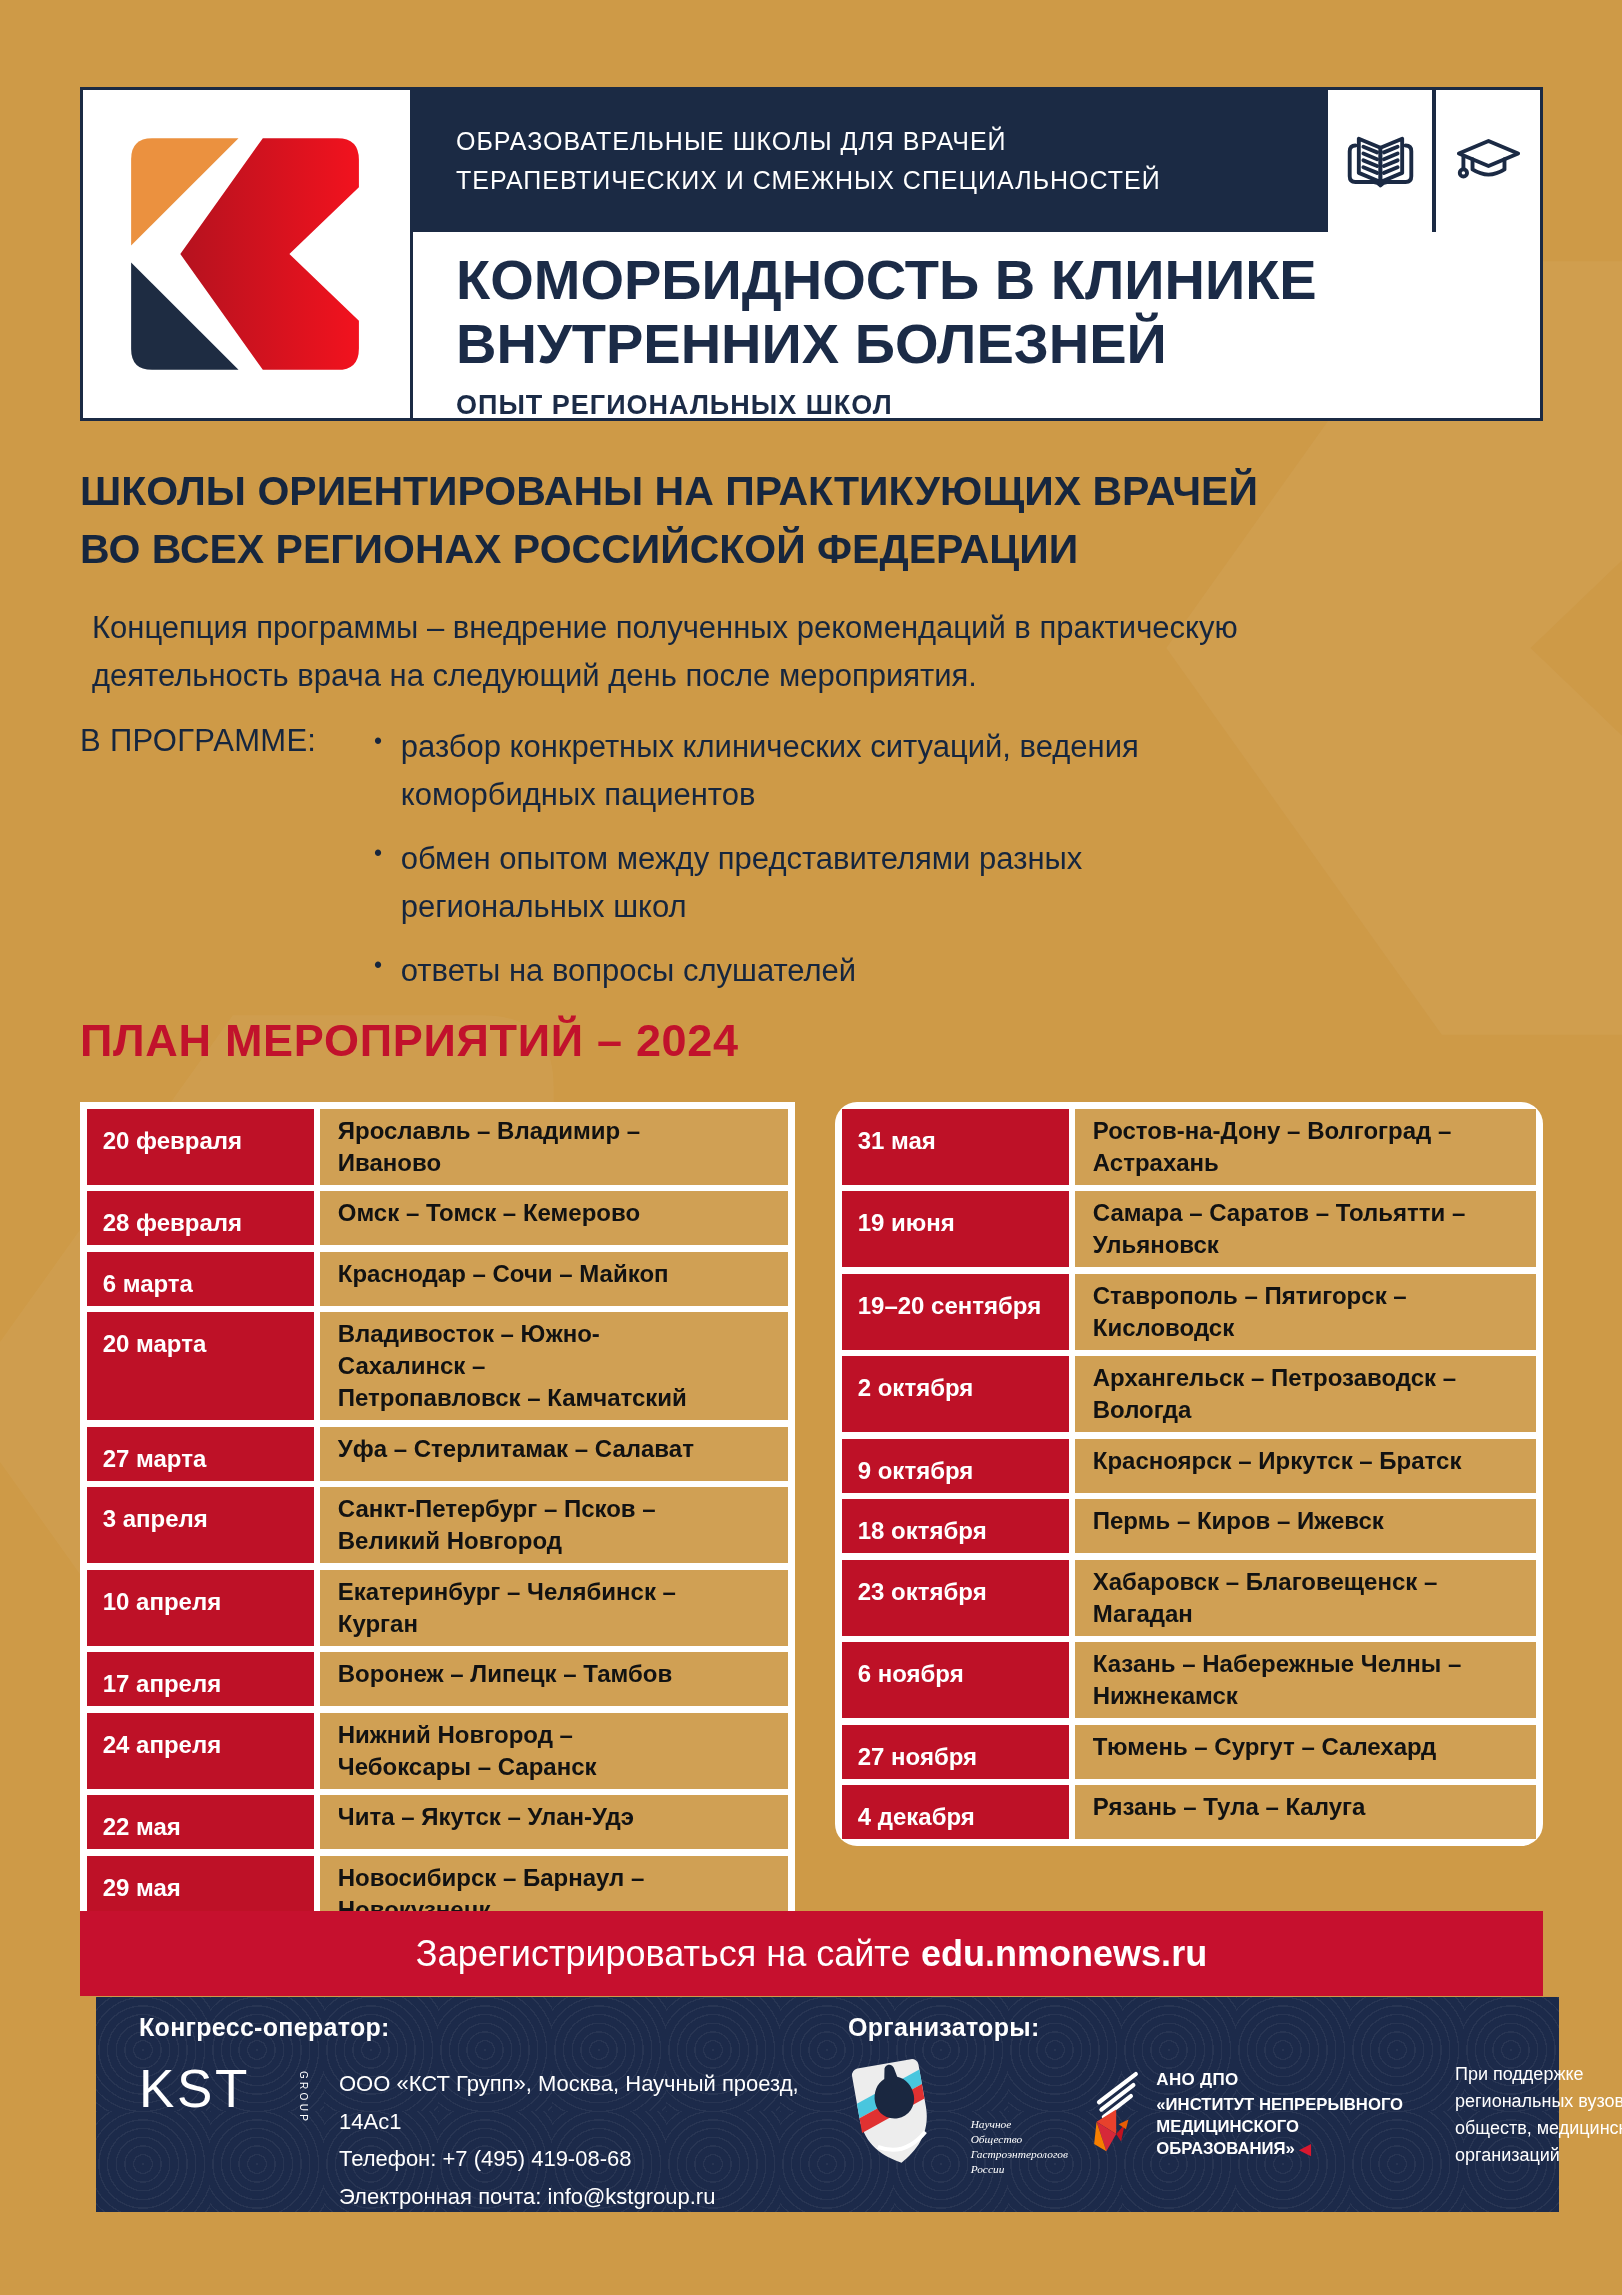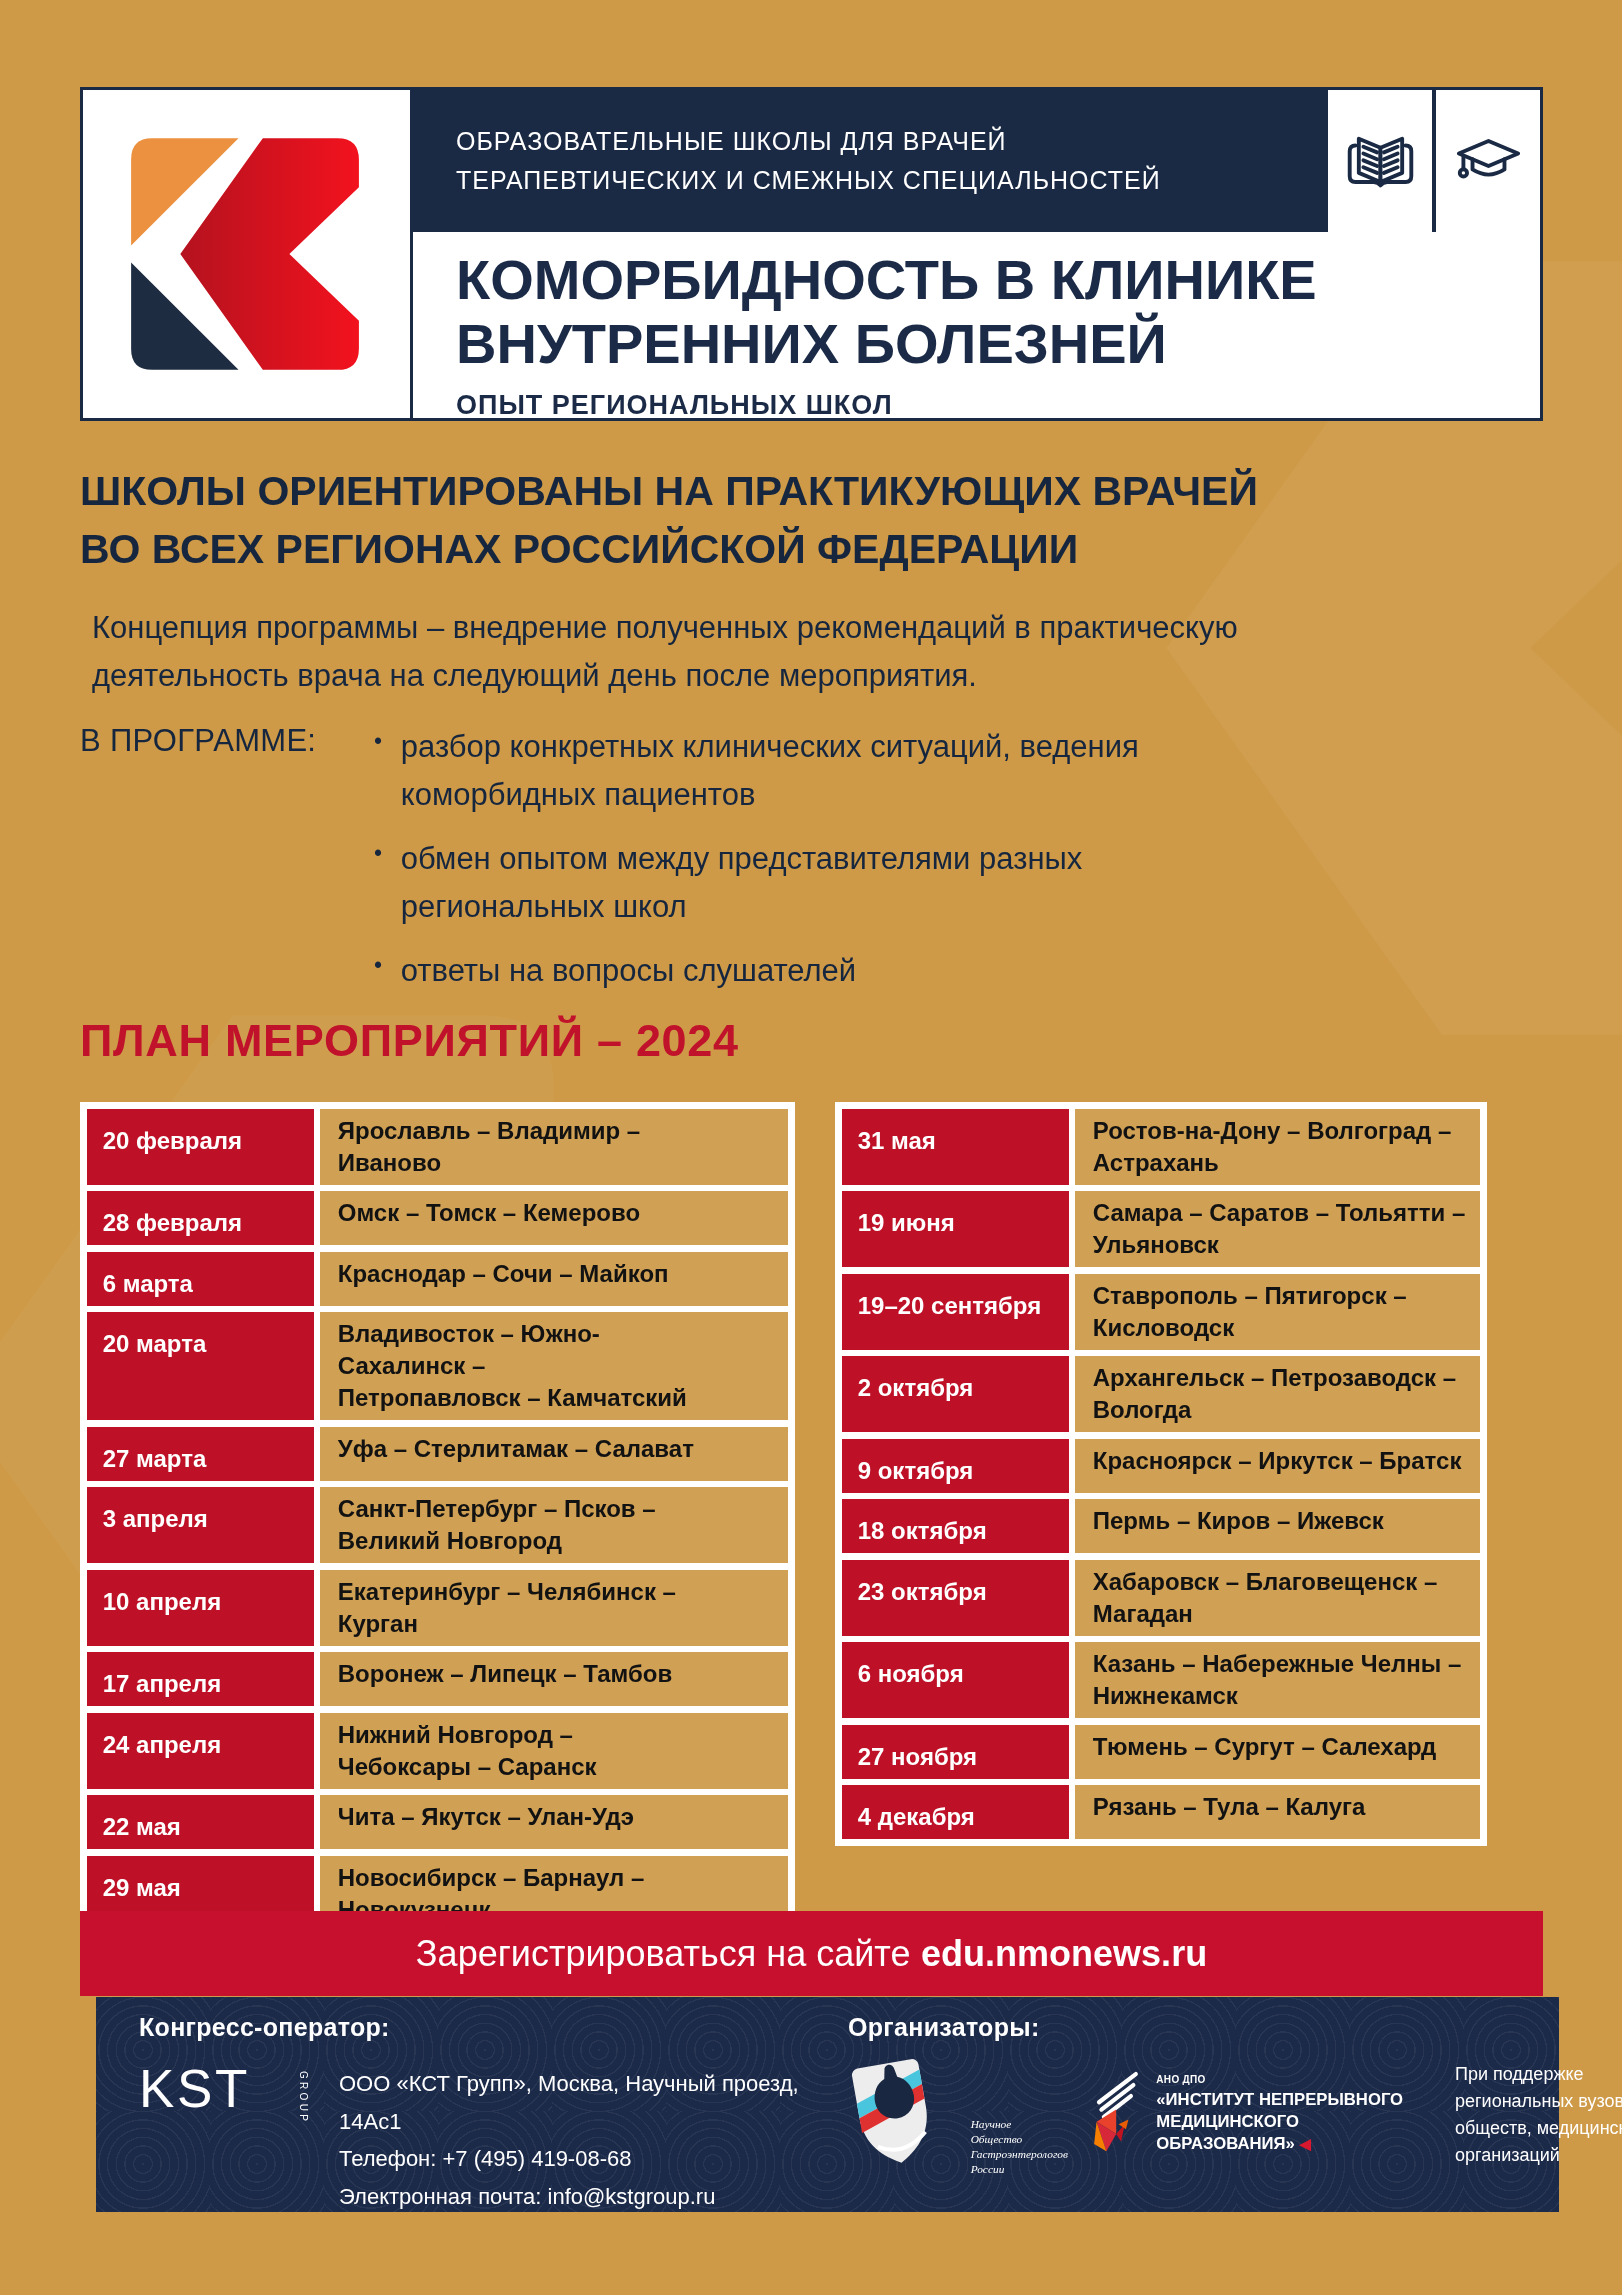--- a/index.html
+++ b/index.html
@@ -35,21 +35,21 @@
   .program-list li{display:flex;font-size:31px;line-height:1.55;margin-bottom:16px;}
   .bullet-dot{flex:0 0 auto;margin:1.3px 18.7px 0 0;font-size:23px;}
   .bullet-text{white-space:pre-line;}
 
   
   .plan-h{position:absolute;left:80px;top:1015px;margin:0;font-size:45px;font-weight:700;
           color:#C1122C;letter-spacing:0.7px;}
   .tables{position:absolute;left:80px;top:1102px;width:1463px;display:flex;gap:40px;align-items:flex-start;}
   .etable{background:#fff;padding:6.7px;box-sizing:border-box;display:flex;flex-direction:column;gap:6.7px;}
   .etable.t-left{width:715px;}
-  .etable.t-right{width:652px;}
+  .etable.t-right{width:708px;border-radius:22px;}
   .row{display:flex;gap:6.7px;}
   .cell{box-sizing:border-box;}
   .cell-date{flex:0 0 227px;width:227px;background:#BE1127;color:#fff;font-weight:700;
              font-size:24px;line-height:1.33;padding:16px 12px 6px 16px;}
   .cell-cities{flex:1;background:#D0A054;color:#121212;font-weight:700;font-size:24px;
                line-height:1.33;padding:6px 12px 6px 17.4px;white-space:pre-line;}
 
   
   .regbar{position:absolute;left:80px;top:1911px;width:1463px;height:85px;background:#C6102E;
           color:#fff;display:flex;align-items:center;justify-content:center;font-size:36px;font-weight:400;}
@@ -68,21 +68,21 @@
   .kst-letters{font-size:53px;font-weight:400;letter-spacing:2.7px;color:#fff;line-height:1;}
   .kst-group{position:absolute;left:159px;top:9.4px;font-size:10px;letter-spacing:3.3px;
              writing-mode:vertical-rl;color:#fff;}
   .addr{font-size:22px;font-weight:300;line-height:1.72;margin-top:2.7px;}
   .ftr-right{flex:1;padding:16px 0 0 31px;box-sizing:border-box;}
   .org-row{display:flex;align-items:center;margin-top:10.7px;gap:20px;}
   .gastro{display:flex;align-items:flex-end;gap:24px;width:220px;flex:0 0 220px;}
   .gastro-name{font-size:11.4px;line-height:1.3;white-space:pre-line;
                font-family:"Liberation Serif",serif;font-style:italic;}
   .inmo{display:flex;align-items:center;gap:12px;width:347px;flex:0 0 347px;}
-  .inmo-text .inmo-top{font-size:10px;font-weight:700;letter-spacing:0.3px;}
+  .inmo-text .inmo-top{font-size:17px;font-weight:700;letter-spacing:0.3px;}
   .inmo-name{font-size:16.7px;font-weight:700;line-height:1.32;white-space:pre-line;margin-top:4px;}
   .inmo-arrow{color:#D8182F;font-size:14.7px;}
   .support{font-size:18px;line-height:1.5;white-space:pre-line;width:200px;}
 </style>
 </head>
 <body>
 
 <div class="page">
 
   <svg class="wm" style="left:955px;top:214px;" width="868" height="868" viewBox="0 0 460 460">

